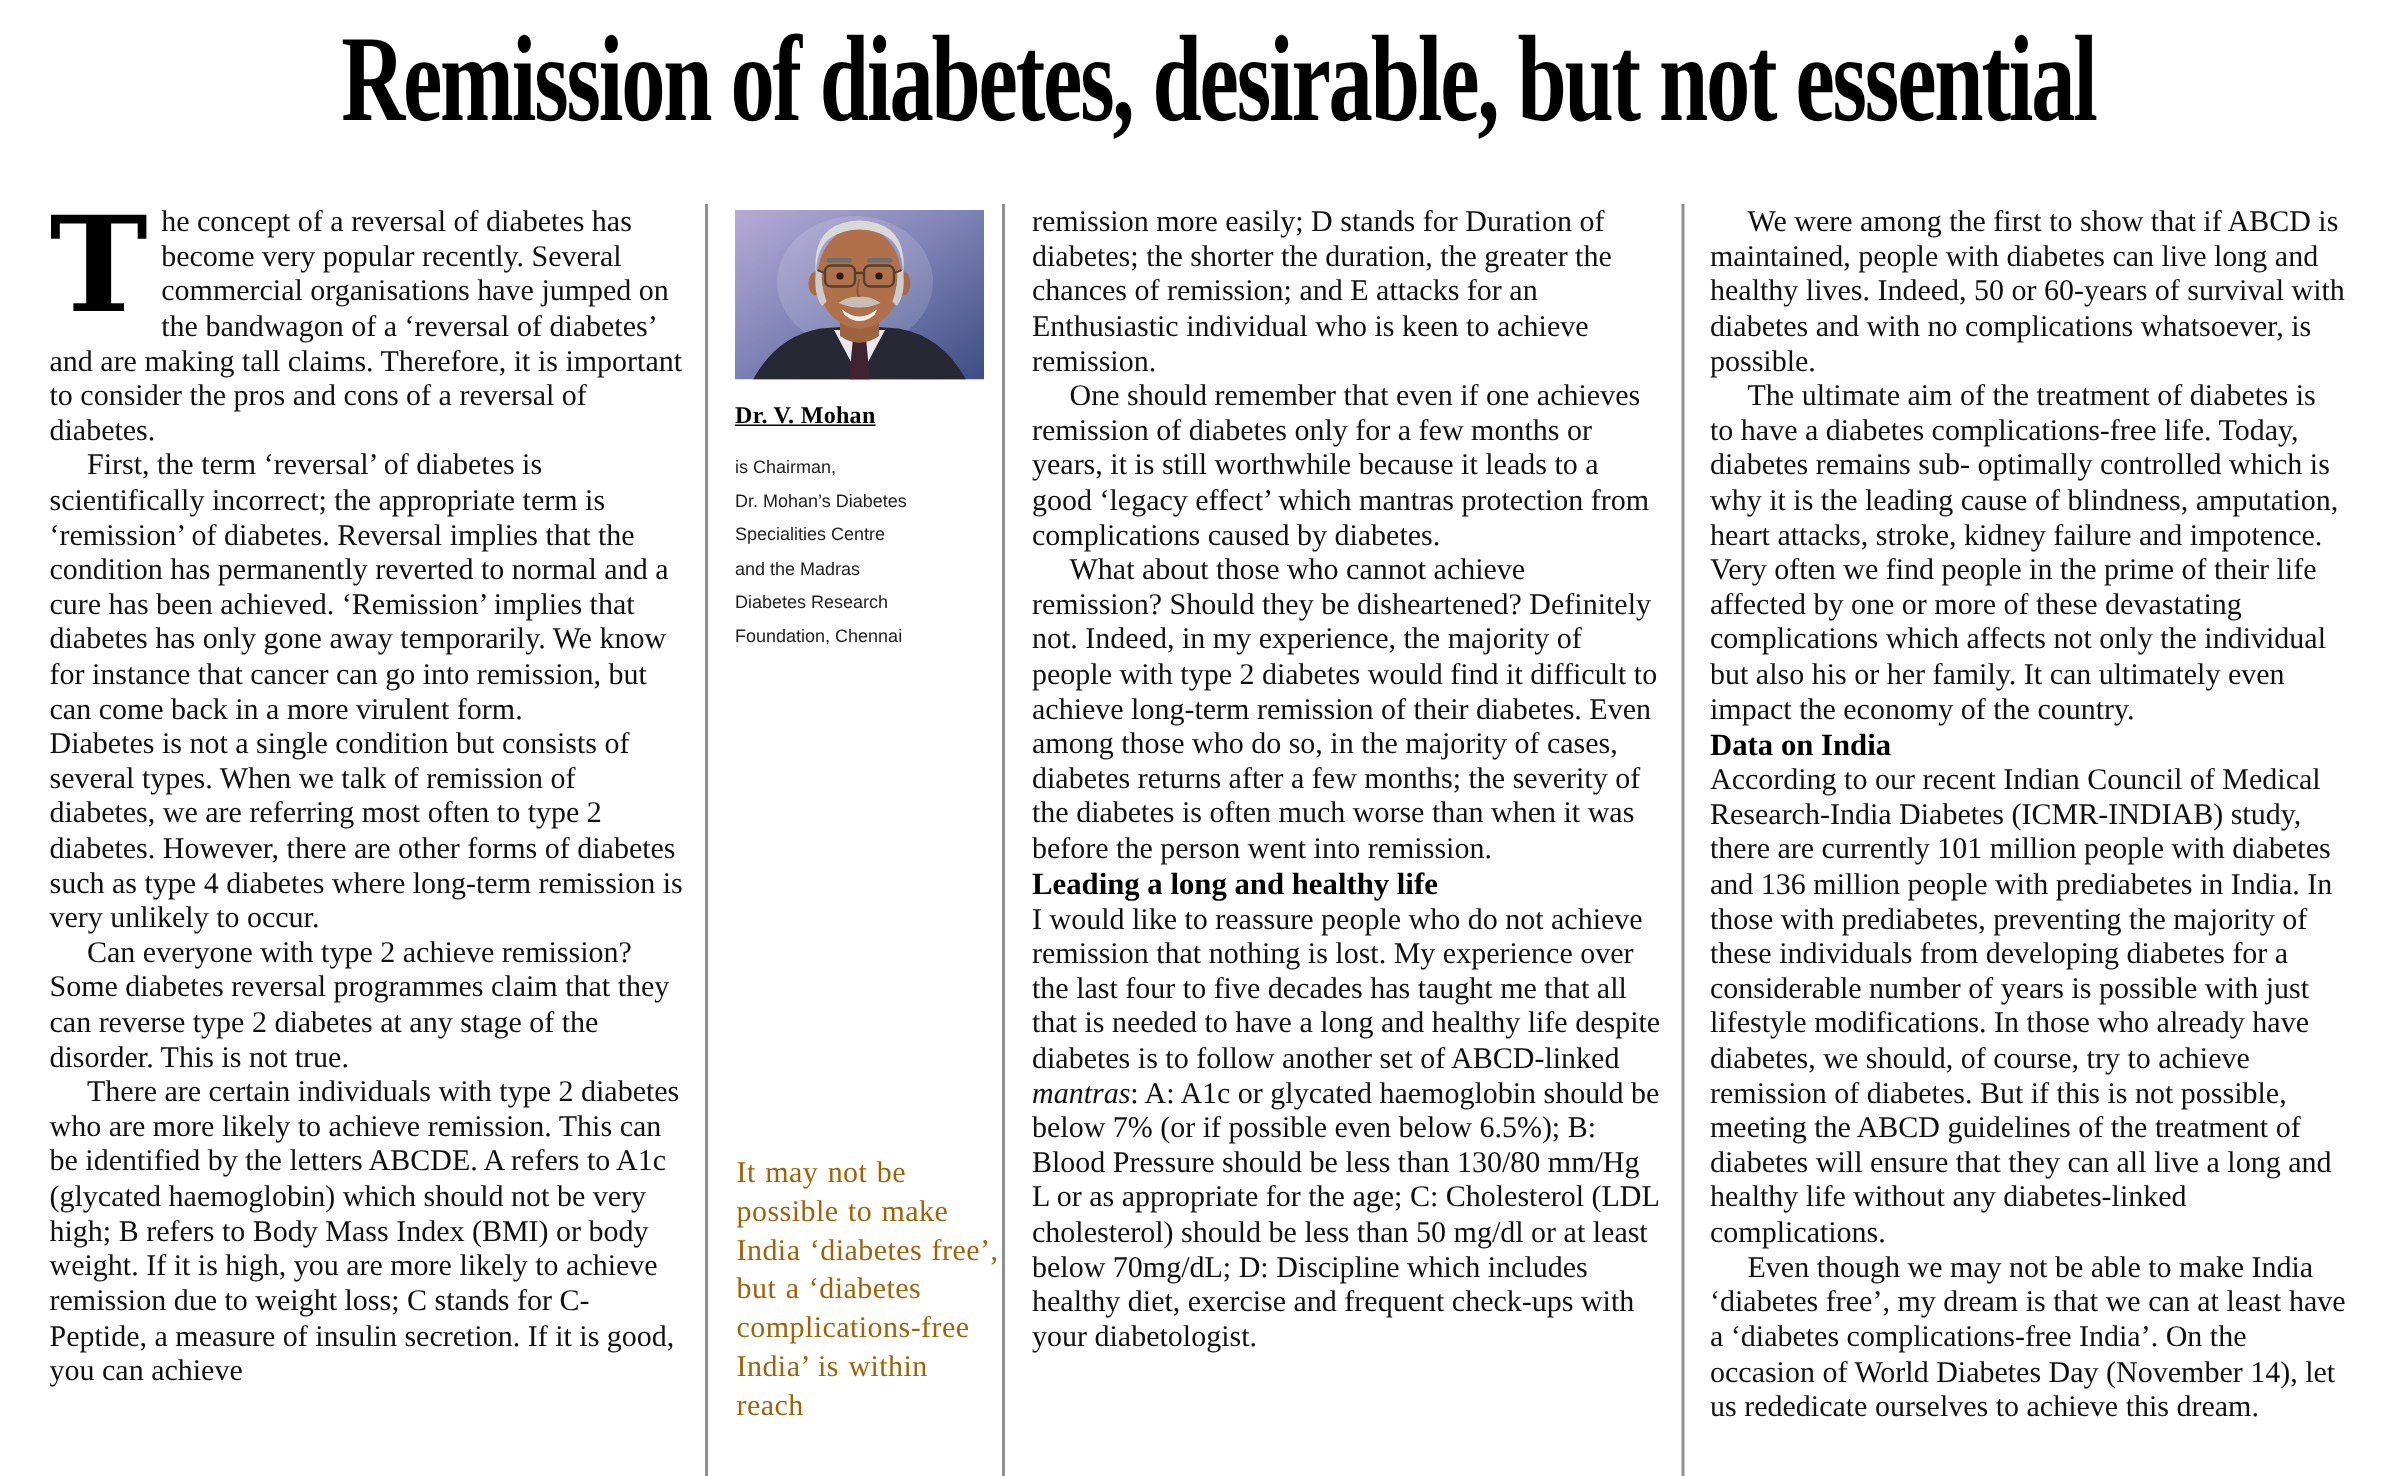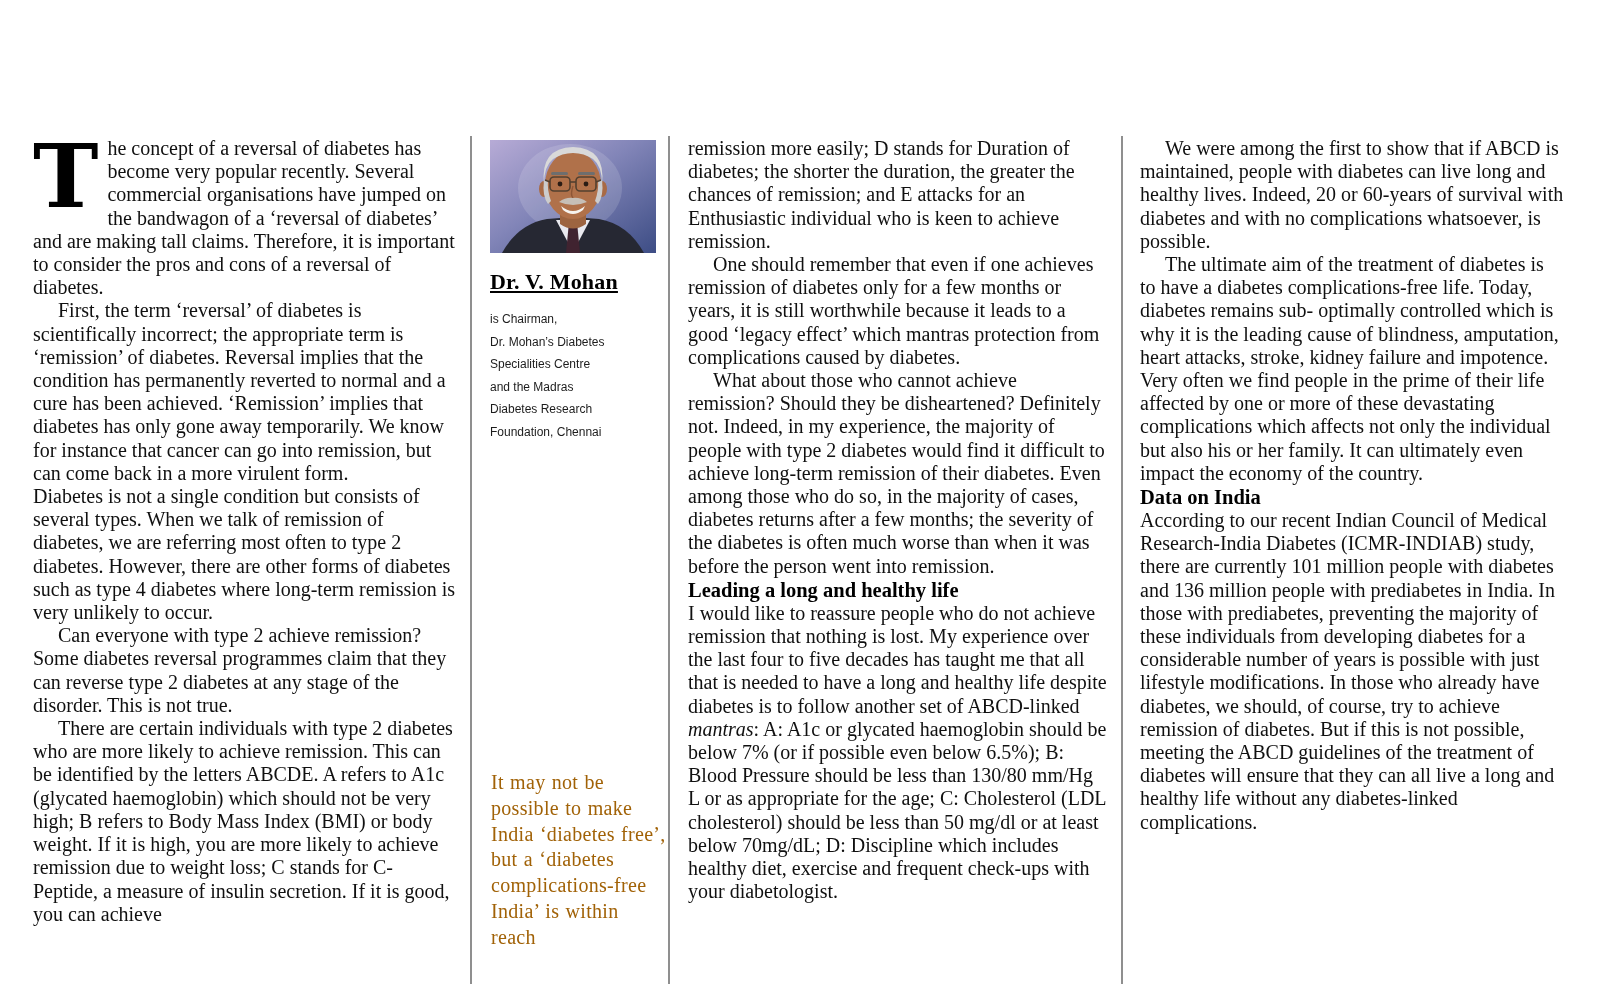--- a/index.html
+++ b/index.html
@@ -33,41 +33,44 @@
 
   .dropcap {
     float:left; font-family:"DejaVu Serif", serif; font-weight:bold;
     font-size:88px; line-height:62px; padding:8px 9px 0 0; color:#000;
   }
 
   
   .author { position:absolute; left:490px; top:140px; width:172px; }
   .photo { width:166px; height:113px; display:block; }
   .author-name {
-    margin-top:16px; font-size:22px; font-weight:bold; color:#000;
+    margin-top:16px; font-size:16px; font-weight:bold; color:#000;
     text-decoration:underline; letter-spacing:0.2px;
     font-family:"Liberation Serif", serif;
   }
   .author-bio {
     margin-top:13px; font-family:"Liberation Sans", sans-serif;
     font-size:12px; line-height:22.6px; color:#1c1c1c; white-space:pre-line;
   }
 
   
   .pullquote {
     position:absolute; left:491px; top:770px; width:176px;
     font-size:20px; line-height:25.8px; letter-spacing:0.3px; word-spacing:1px;
     color:#a16207; font-family:"Liberation Serif", serif;
   }
 </style>
 </head>
 <body>
 
 <div id="page">
 
+  <div class="headline">
+    <span class="headline-inner">Remission of diabetes, desirable, but not essential</span>
+  </div>
 
   <div class="vrule" id="rule1"></div>
   <div class="vrule" id="rule2"></div>
   <div class="vrule" id="rule3"></div>
 
   <div class="col" id="col1">
     <p><span class="dropcap">T</span><span>he concept of a reversal of diabetes has become very popular recently. Several commercial organisations have jumped on the bandwagon of a ‘reversal of diabetes’ and are making tall claims. Therefore, it is important to consider the pros and cons of a reversal of diabetes.</span></p>
     <p class="ind">First, the term ‘reversal’ of diabetes is scientifically incorrect; the appropriate term is ‘remission’ of diabetes. Reversal implies that the condition has permanently reverted to normal and a cure has been achieved. ‘Remission’ implies that diabetes has only gone away temporarily. We know for instance that cancer can go into remission, but can come back in a more virulent form.</p>
     <p>Diabetes is not a single condition but consists of several types. When we talk of remission of diabetes, we are referring most often to type 2 diabetes. However, there are other forms of diabetes such as type 4 diabetes where long-term remission is very unlikely to occur.</p>
     <p class="ind">Can everyone with type 2 achieve remission? Some diabetes reversal programmes claim that they can reverse type 2 diabetes at any stage of the disorder. This is not true.</p>
@@ -123,19 +126,20 @@
 
   <div class="col" id="col3">
     <p>remission more easily; D stands for Duration of diabetes; the shorter the duration, the greater the chances of remission; and E attacks for an Enthusiastic individual who is keen to achieve remission.</p>
     <p class="ind">One should remember that even if one achieves remission of diabetes only for a few months or years, it is still worthwhile because it leads to a good ‘legacy effect’ which mantras protection from complications caused by diabetes.</p>
     <p class="ind">What about those who cannot achieve remission? Should they be disheartened? Definitely not. Indeed, in my experience, the majority of people with type 2 diabetes would find it difficult to achieve long-term remission of their diabetes. Even among those who do so, in the majority of cases, diabetes returns after a few months; the severity of the diabetes is often much worse than when it was before the person went into remission.</p>
     <p class="subhead">Leading a long and healthy life</p>
     <p><span>I would like to reassure people who do not achieve remission that nothing is lost. My experience over the last four to five decades has taught me that all that is needed to have a long and healthy life despite diabetes is to follow another set of ABCD-linked </span><span class="it">mantras</span><span>: A: A1c or glycated haemoglobin should be below 7% (or if possible even below 6.5%); B: Blood Pressure should be less than 130/80 mm/Hg L or as appropriate for the age; C: Cholesterol (LDL cholesterol) should be less than 50 mg/dl or at least below 70mg/dL; D: Discipline which includes healthy diet, exercise and frequent check-ups with your diabetologist.</span></p>
   </div>
 
   <div class="col" id="col4">
-    <p class="ind">We were among the first to show that if ABCD is maintained, people with diabetes can live long and healthy lives. Indeed, 20 or 60-years of survival with diabetes and with no complications whatsoever, is possible.</p>
+    <p class="ind">We were among the first to show that if ABCD is maintained, people with diabetes can live long and healthy lives. Indeed, 50 or 60-years of survival with diabetes and with no complications whatsoever, is possible.</p>
     <p class="ind">The ultimate aim of the treatment of diabetes is to have a diabetes complications-free life. Today, diabetes remains sub- optimally controlled which is why it is the leading cause of blindness, amputation, heart attacks, stroke, kidney failure and impotence. Very often we find people in the prime of their life affected by one or more of these devastating complications which affects not only the individual but also his or her family. It can ultimately even impact the economy of the country.</p>
     <p class="subhead">Data on India</p>
     <p>According to our recent Indian Council of Medical Research-India Diabetes (ICMR-INDIAB) study, there are currently 101 million people with diabetes and 136 million people with prediabetes in India. In those with prediabetes, preventing the majority of these individuals from developing diabetes for a considerable number of years is possible with just lifestyle modifications. In those who already have diabetes, we should, of course, try to achieve remission of diabetes. But if this is not possible, meeting the ABCD guidelines of the treatment of diabetes will ensure that they can all live a long and healthy life without any diabetes-linked complications.</p>
+    <p class="ind">Even though we may not be able to make India ‘diabetes free’, my dream is that we can at least have a ‘diabetes complications-free India’. On the occasion of World Diabetes Day (November 14), let us rededicate ourselves to achieve this dream.</p>
   </div>
 
 </div>
 
 </body></html>

